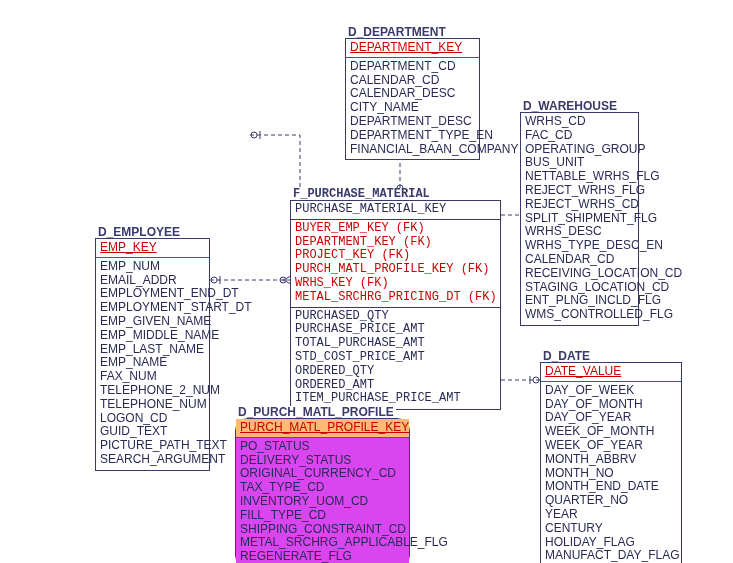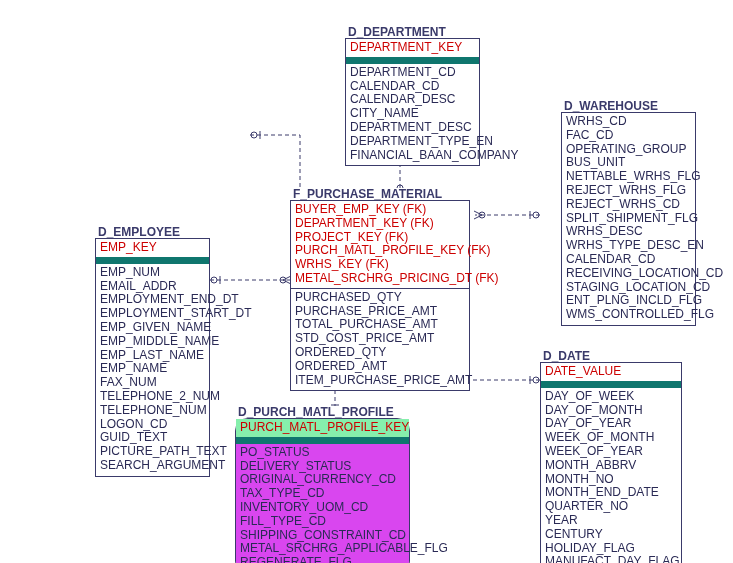--- a/index.html
+++ b/index.html
@@ -38,28 +38,29 @@
     top: -13px;
     left: 0;
     height: 12px;
     font-weight: bold;
     color: #3a3a6a;
     background: #ffffff;
     padding: 0 2px;
     white-space: nowrap;
   }
   .entity .pk {
-    border-bottom: 7px solid #0f766e;
+    border-bottom: 1px solid #0f766e;
     padding: 2px 4px 2px 4px;
     color: #cc0000;
+    text-decoration: underline;
     font-weight: normal;
     white-space: nowrap;
   }
   .entity .pk.green {
-    background: #86efac;
+    background: #fdba74;
   }
   .entity .cols {
     padding: 2px 4px 3px 4px;
   }
   .entity .cols div {
     white-space: nowrap;
     color: #2a2a55;
   }
   .entity .cols div.fk {
     color: #cc0000;
@@ -143,21 +144,21 @@
       <div>DEPARTMENT_CD</div>
       <div>CALENDAR_CD</div>
       <div>CALENDAR_DESC</div>
       <div>CITY_NAME</div>
       <div>DEPARTMENT_DESC</div>
       <div>DEPARTMENT_TYPE_EN</div>
       <div>FINANCIAL_BAAN_COMPANY</div>
     </div>
   </div>
 
-  <div class="entity" style="left:561px; top:112px; width:135px;">
+  <div class="entity" style="left:520px; top:112px; width:119px;">
     <div class="title-bar">D_WAREHOUSE</div>
     <div class="cols">
       <div>WRHS_CD</div>
       <div>FAC_CD</div>
       <div>OPERATING_GROUP</div>
       <div>BUS_UNIT</div>
       <div>NETTABLE_WRHS_FLG</div>
       <div>REJECT_WRHS_FLG</div>
       <div>REJECT_WRHS_CD</div>
       <div>SPLIT_SHIPMENT_FLG</div>
@@ -186,22 +187,23 @@
       <div>FAX_NUM</div>
       <div>TELEPHONE_2_NUM</div>
       <div>TELEPHONE_NUM</div>
       <div>LOGON_CD</div>
       <div>GUID_TEXT</div>
       <div>PICTURE_PATH_TEXT</div>
       <div>SEARCH_ARGUMENT</div>
     </div>
   </div>
 
-  <div class="entity" style="left:290px; top:200px; width:180px;">
+  <div class="entity" style="left:290px; top:200px; width:211px;font-family:Liberation Mono, monospace;">
     <div class="title-bar">F_PURCHASE_MATERIAL</div>
+    <div class="pk" style="text-decoration:none;color:#2a2a55;border-bottom:1px solid #3a3a6a;">PURCHASE_MATERIAL_KEY</div>
     <div class="cols">
       <div class="fk">BUYER_EMP_KEY (FK)</div>
       <div class="fk">DEPARTMENT_KEY (FK)</div>
       <div class="fk">PROJECT_KEY (FK)</div>
       <div class="fk">PURCH_MATL_PROFILE_KEY (FK)</div>
       <div class="fk">WRHS_KEY (FK)</div>
       <div class="fk" style="border-bottom:1px solid #3a3a6a;padding-bottom:2px;margin:0 -4px 2px -4px;padding-left:4px;padding-right:4px;">METAL_SRCHRG_PRICING_DT (FK)</div>
       <div>PURCHASED_QTY</div>
       <div>PURCHASE_PRICE_AMT</div>
       <div>TOTAL_PURCHASE_AMT</div>

